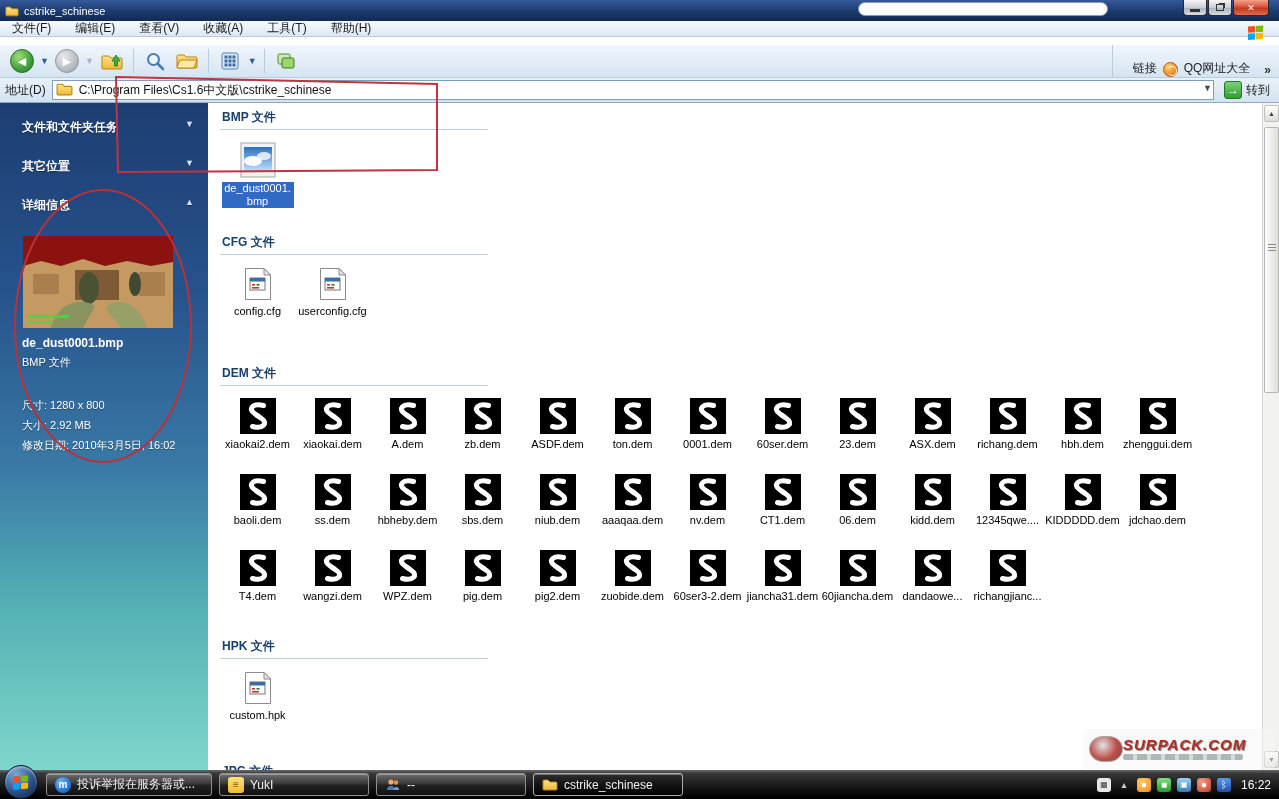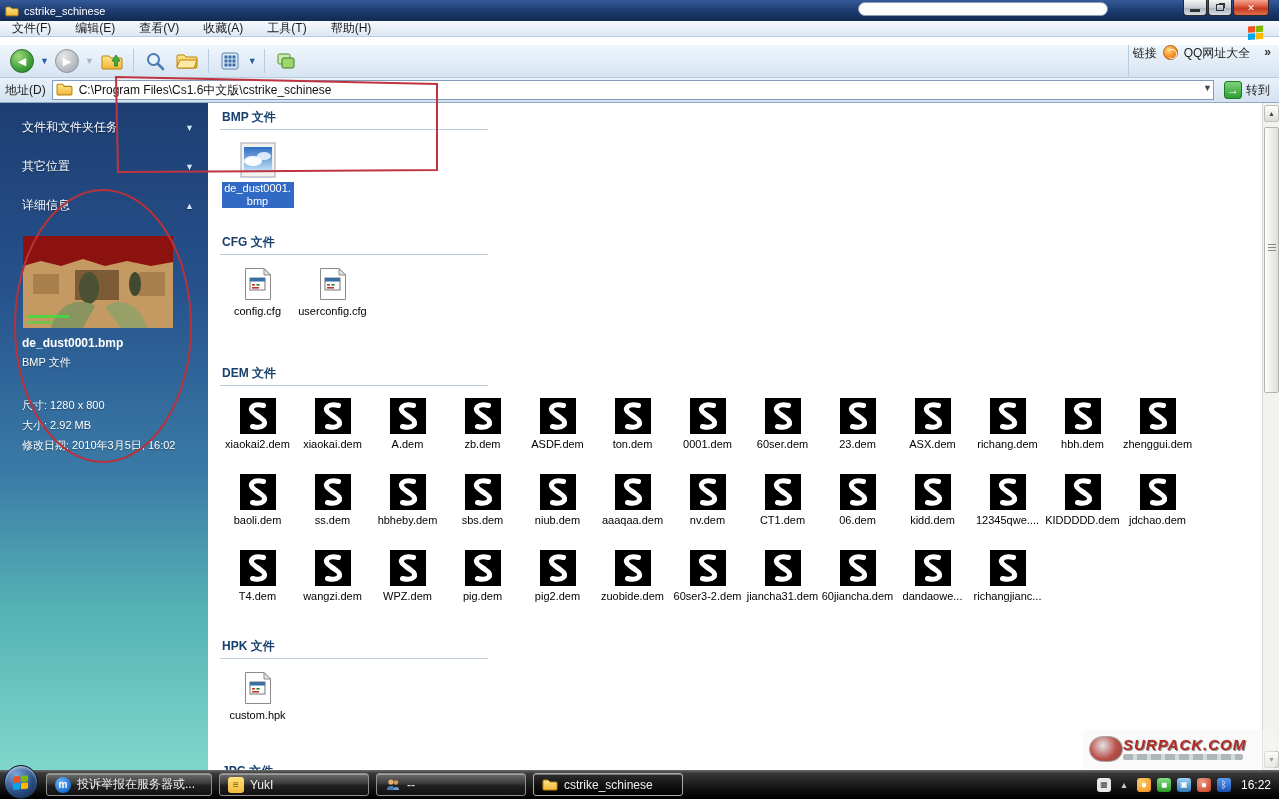--- a/index.html
+++ b/index.html
@@ -32,22 +32,22 @@
     background:linear-gradient(#eff6fc,#d6e4f2);border-bottom:1px solid #b9cbdf;
     display:flex;align-items:center;padding-left:6px;z-index:28}
   .tbtn{width:30px;height:28px;display:flex;align-items:center;justify-content:center;margin:0 1px;border-radius:3px}
   .navcircle{width:24px;height:24px;border-radius:50%;display:flex;align-items:center;justify-content:center;
     color:#fff;font-size:11px}
   .navcircle.back{background:radial-gradient(circle at 35% 30%,#9fdc7a,#3f9f3a 60%,#2a7c28);border:1px solid #2a6d26}
   .navcircle.fwd{background:radial-gradient(circle at 35% 30%,#e8e8e8,#b9bec4 60%,#9aa1a8);border:1px solid #8d949b;color:#fff}
   .ddarrow{font-size:9px;color:#2a5aa0;margin:0 2px}
   .ddarrow.dis{color:#aab4bf}
   .tsep{width:1px;height:24px;background:#b9cbdf;margin:0 5px}
-  .linksbar{margin-left:auto;display:flex;align-items:flex-start;gap:6px;padding-right:8px;
-    border-left:1px solid #b9cbdf;height:100%;padding-left:4px;color:#1b1b1b}
+  .linksbar{margin-left:auto;display:flex;align-items:flex-end;gap:6px;padding-right:8px;
+    border-left:1px solid #b9cbdf;height:100%;padding-left:20px;color:#1b1b1b}
   .qqglobe{width:15px;height:15px;border-radius:50%;
     background:radial-gradient(circle at 35% 30%,#ffd77a,#f58a1e 60%,#c8611a);
     border:1px solid #b05a14;position:relative}
   .qqglobe::after{content:"";position:absolute;left:3px;top:3px;width:8px;height:8px;border-radius:50%;
     border:1.5px solid rgba(255,255,255,.9);border-left-color:transparent}
   .chev{font-weight:bold;color:#333;margin-left:8px}
 
   .addressbar{position:absolute;top:78px;left:0;right:0;height:25px;
     background:linear-gradient(#e9f1f9,#d3e2f1);border-bottom:1px solid #93a8c1;
     display:flex;align-items:center;padding:0 5px;z-index:27;color:#1b1b1b}
@@ -59,22 +59,22 @@
   .gobtn{display:flex;align-items:center;gap:4px;padding:0 4px;height:22px}
   .goicon{width:18px;height:18px;border-radius:3px;border:1px solid #1f7a1f;
     background:linear-gradient(#7ed07e,#2f9e2f);color:#fff;display:flex;align-items:center;justify-content:center;
     font-weight:bold;font-size:12px}
 
   
   .main{position:absolute;top:103px;left:0;right:0;bottom:29px;z-index:1}
   .sidebar{position:absolute;top:0;left:0;width:208px;height:100%;color:#fff;
     background:linear-gradient(180deg,#1d3e72 0%,#26528c 28%,#3a7aa6 55%,#55b2b4 76%,#7fd6cc 100%);
     padding:16px 0 0 22px}
-  .sb-section{display:flex;align-items:center;justify-content:space-between;width:172px;
-    font-weight:normal;font-size:12px;margin-bottom:22px;text-shadow:0 1px 1px rgba(0,0,0,.4);cursor:pointer}
+  .sb-section{display:flex;align-items:flex-start;justify-content:space-between;width:172px;
+    font-weight:bold;font-size:12px;margin-bottom:22px;text-shadow:0 1px 1px rgba(0,0,0,.4);cursor:pointer}
   .sb-arrow{font-size:9px;color:#cfe4ff}
   .preview{width:150px;height:92px;display:block;margin:4px 0 8px 1px}
   .detail-name{font-weight:bold;font-size:12px;margin-top:2px}
   .detail-line{font-size:11px;margin-top:5px;text-shadow:0 1px 1px rgba(0,0,0,.35)}
 
   .content{position:absolute;top:0;left:208px;right:17px;height:100%;background:#fff;
     padding:4px 0 0 12px;overflow:hidden}
   .group-header{font-weight:bold;font-size:12px;color:#17406f;width:268px;
     padding:2px 0 3px 2px;border-bottom:1px solid #bccde0;margin-bottom:12px}
   .group-items{display:flex;flex-wrap:wrap;width:980px}

